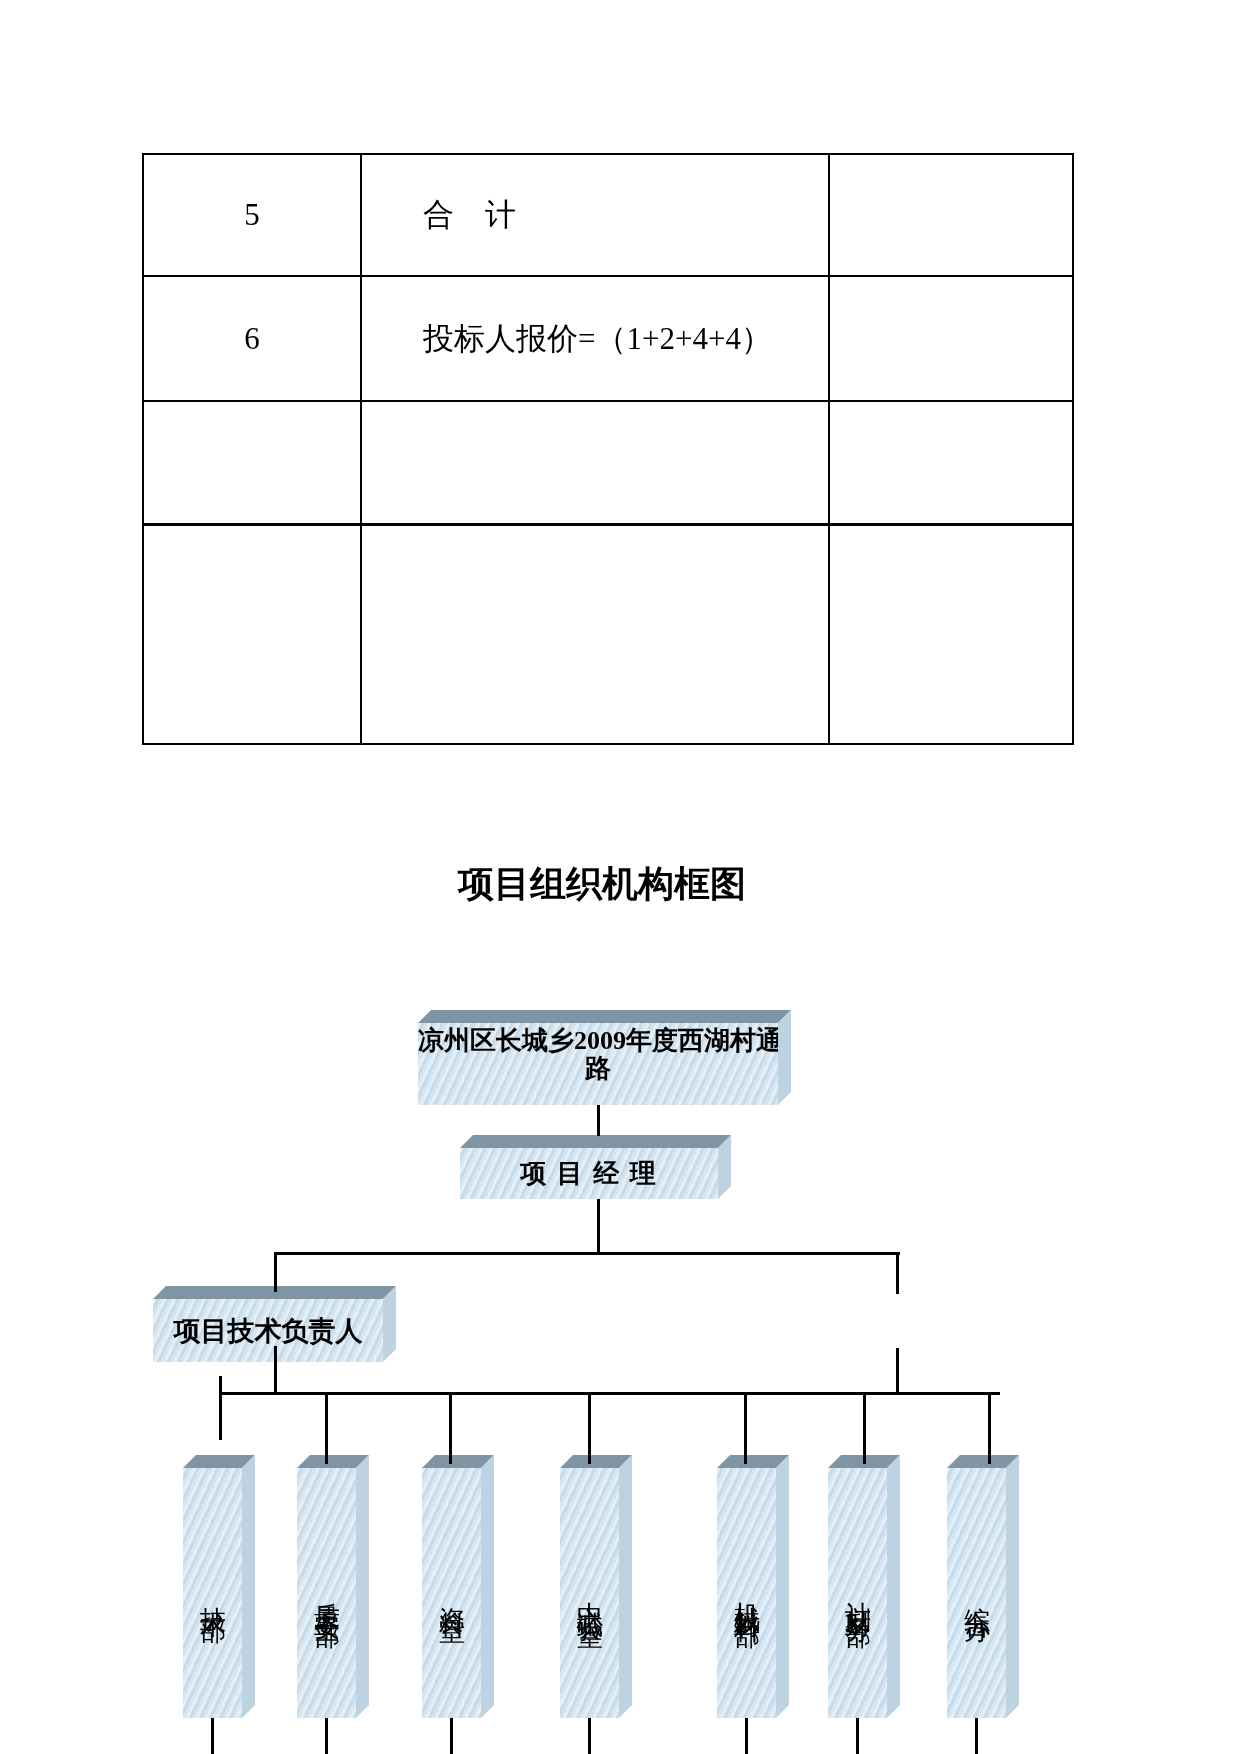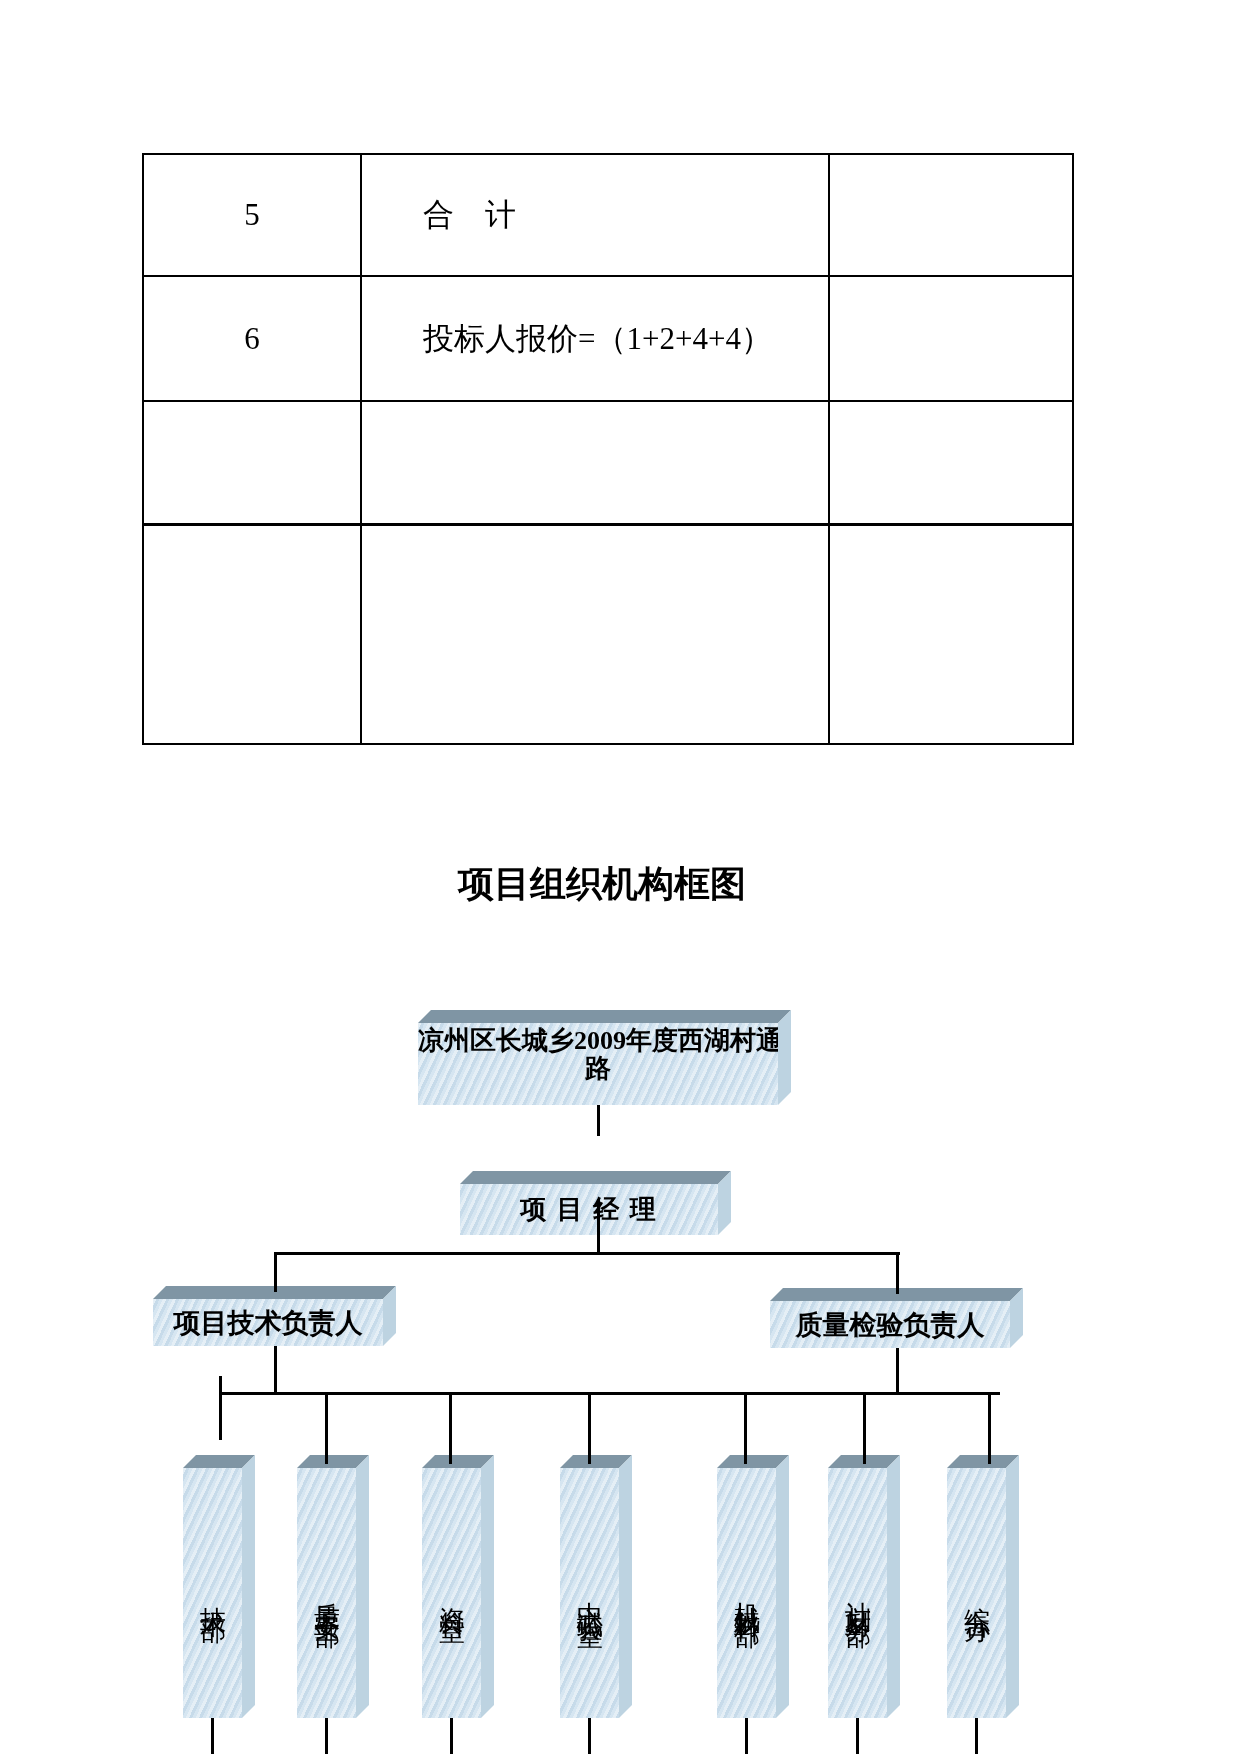--- a/index.html
+++ b/index.html
@@ -67,23 +67,23 @@
     background-image:repeating-linear-gradient(115deg,
       rgba(255,255,255,.45) 0 3px,
       rgba(183,207,226,.35) 3px 6px,
       rgba(226,238,247,.35) 6px 9px);
     overflow:hidden;
   }
   .face.center{display:flex;align-items:center;justify-content:center;}
 
   .rootbox{left:418px;top:1010px;width:373px;height:95px;}
   .rootbox .face{font-size:26px;font-weight:bold;text-align:center;line-height:28px;padding-top:4px;white-space:nowrap;}
-  .mgrbox{left:460px;top:1135px;width:271px;height:64px;margin-top:36px;}
+  .mgrbox{left:460px;top:1135px;width:271px;height:64px;}
   .mgrbox .face{font-size:26px;font-weight:bold;letter-spacing:2px;}
-  .l2box{width:243px;height:60px;}
+  .l2box{width:243px;height:76px;}
   .l2box .face{font-size:27px;font-weight:bold;}
   .l2left{left:153px;top:1286px;}
   .l2right{left:770px;top:1288px;width:253px;}
   .deptbox{top:1455px;width:72px;height:263px;}
   .deptbox .face{font-size:26px;}
   .deptbox .vtext{
     writing-mode:vertical-rl;text-orientation:upright;
     letter-spacing:5px;line-height:1;
   }
 
@@ -147,27 +147,20 @@
   </div>
 
   <div class="box3d l2box l2left">
     <div class="side-top"></div>
     <div class="side-right"></div>
     <div class="face center">
       <span>项目技术负责人</span>
     </div>
   </div>
 
-  <div class="box3d l2box l2right">
-    <div class="side-top"></div>
-    <div class="side-right"></div>
-    <div class="face center">
-      <span>质量检验负责人</span>
-    </div>
-  </div>
 
   <div class="box3d deptbox" style="left:183px">
     <div class="side-top"></div>
     <div class="side-right"></div>
     <div class="face center">
       <span class="vtext">技术部</span>
     </div>
   </div>
   <div class="box3d deptbox" style="left:297px">
     <div class="side-top"></div>

